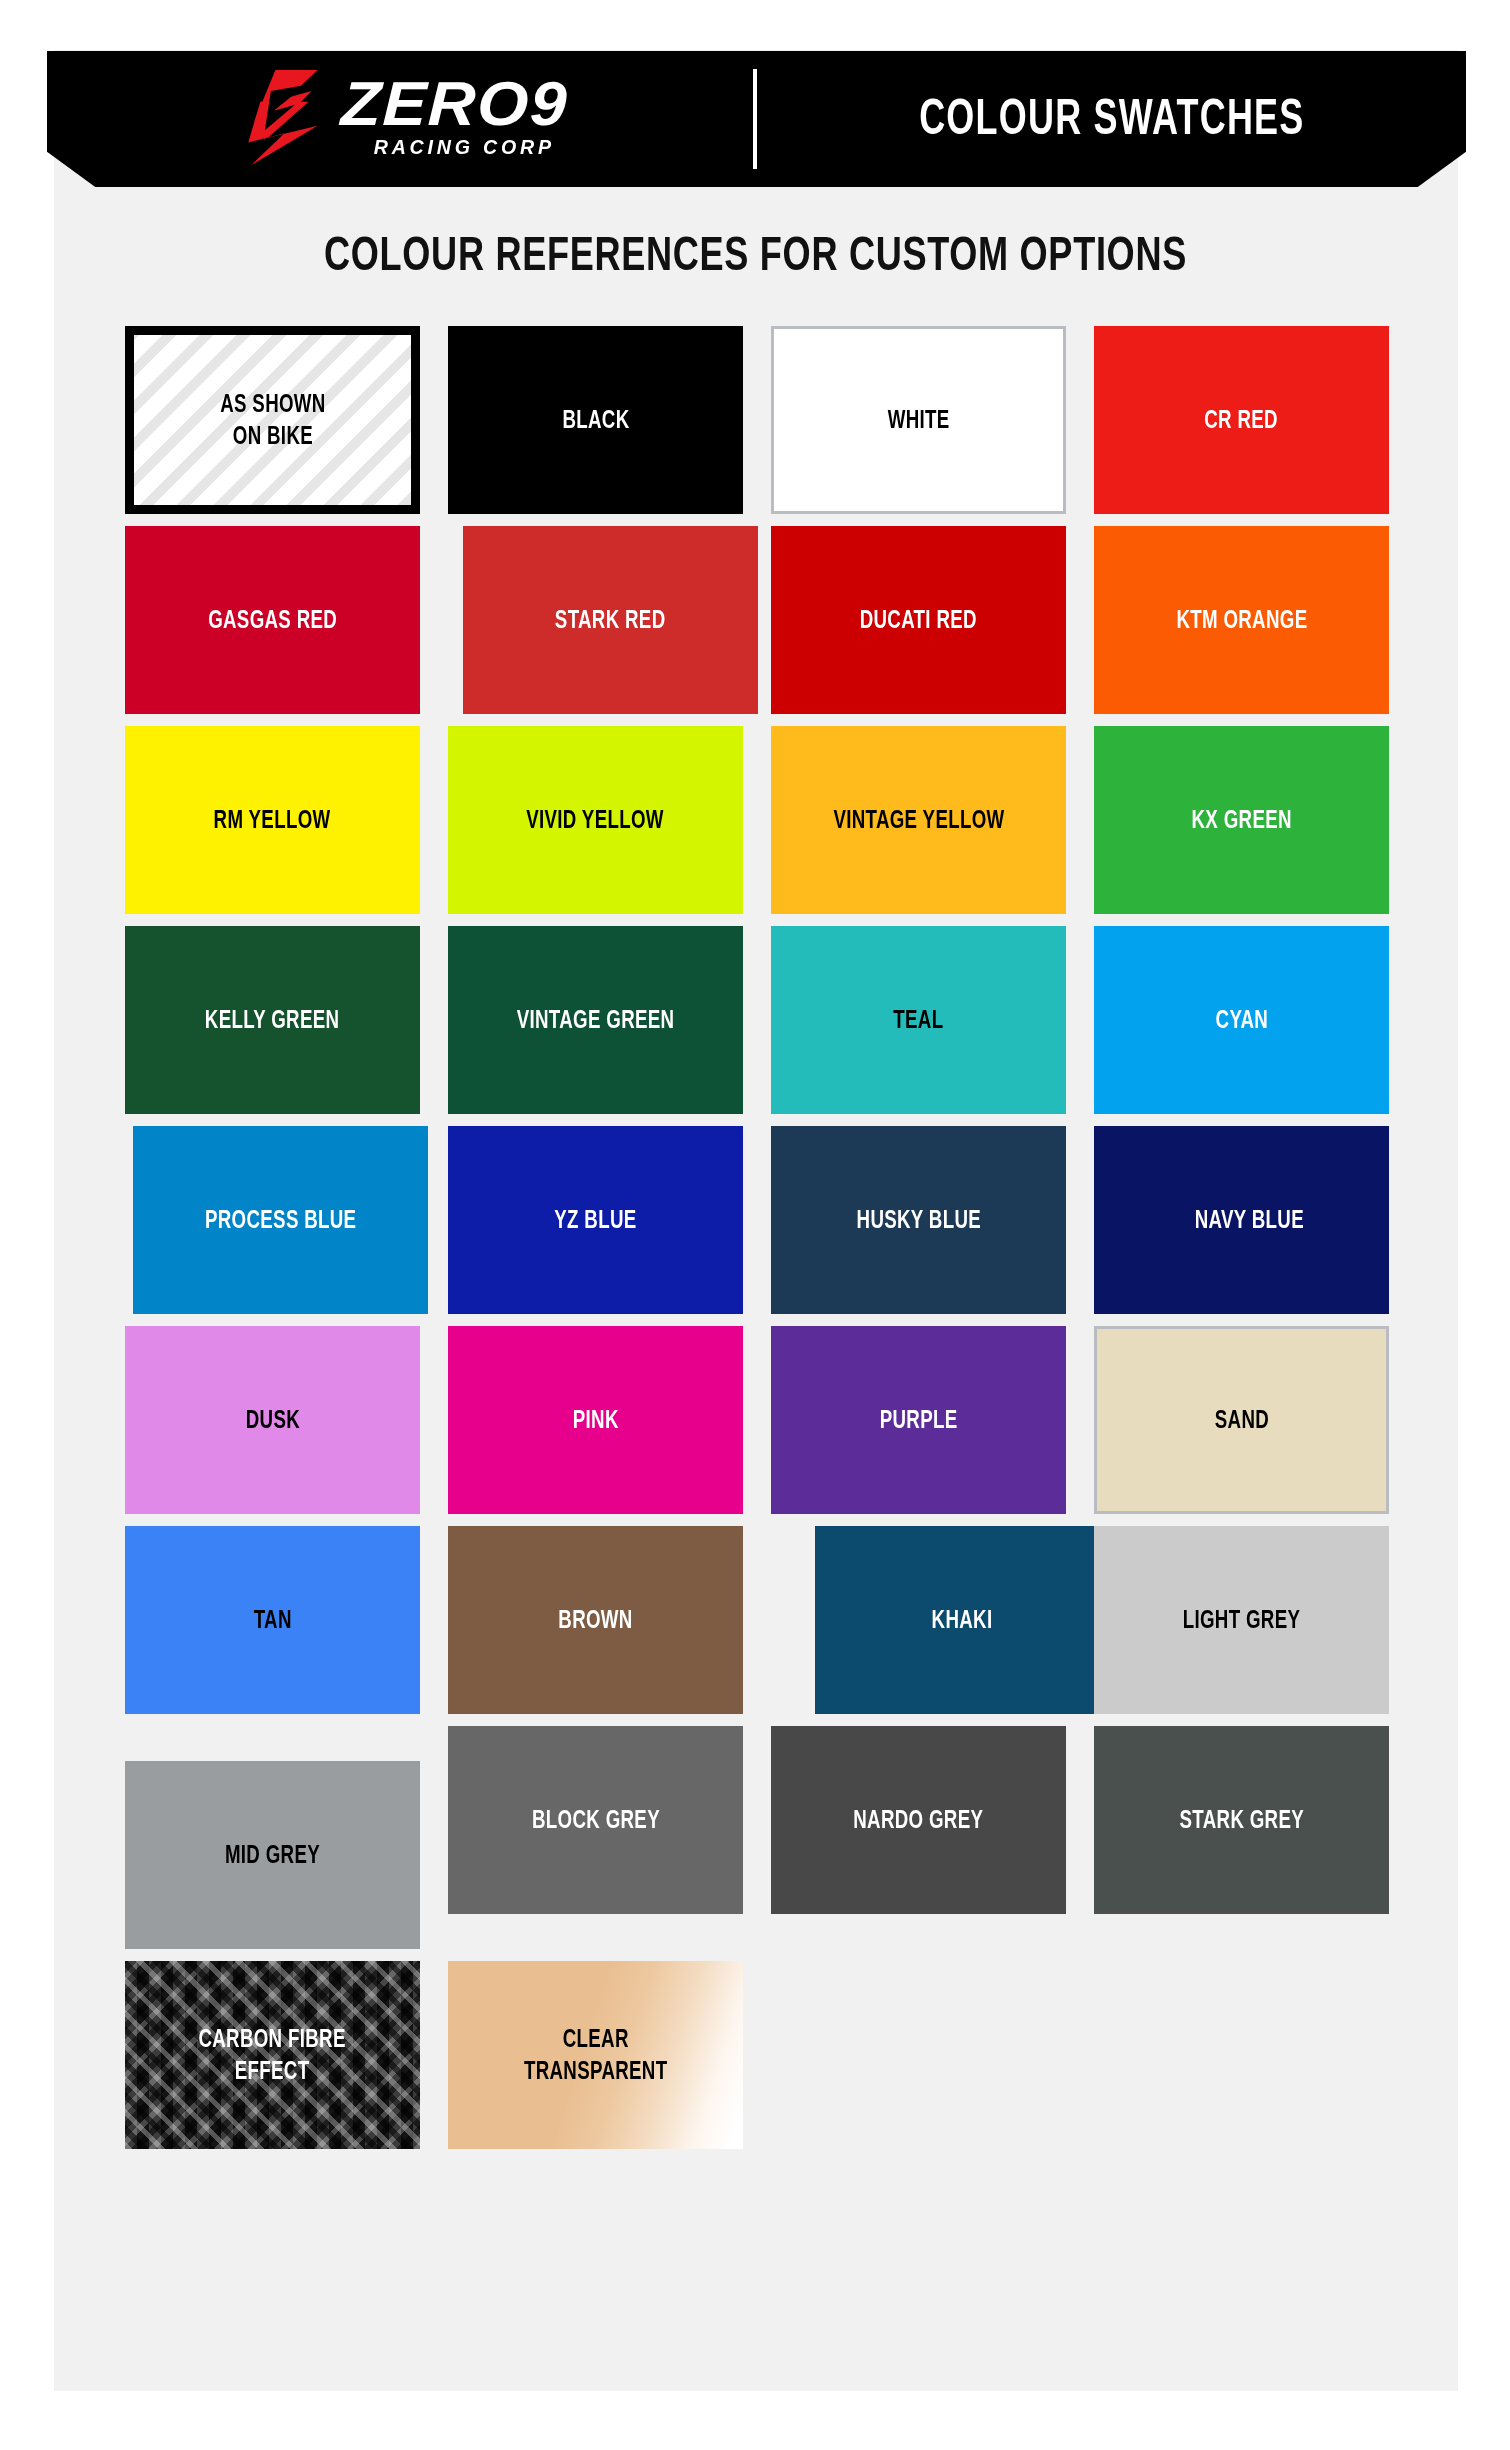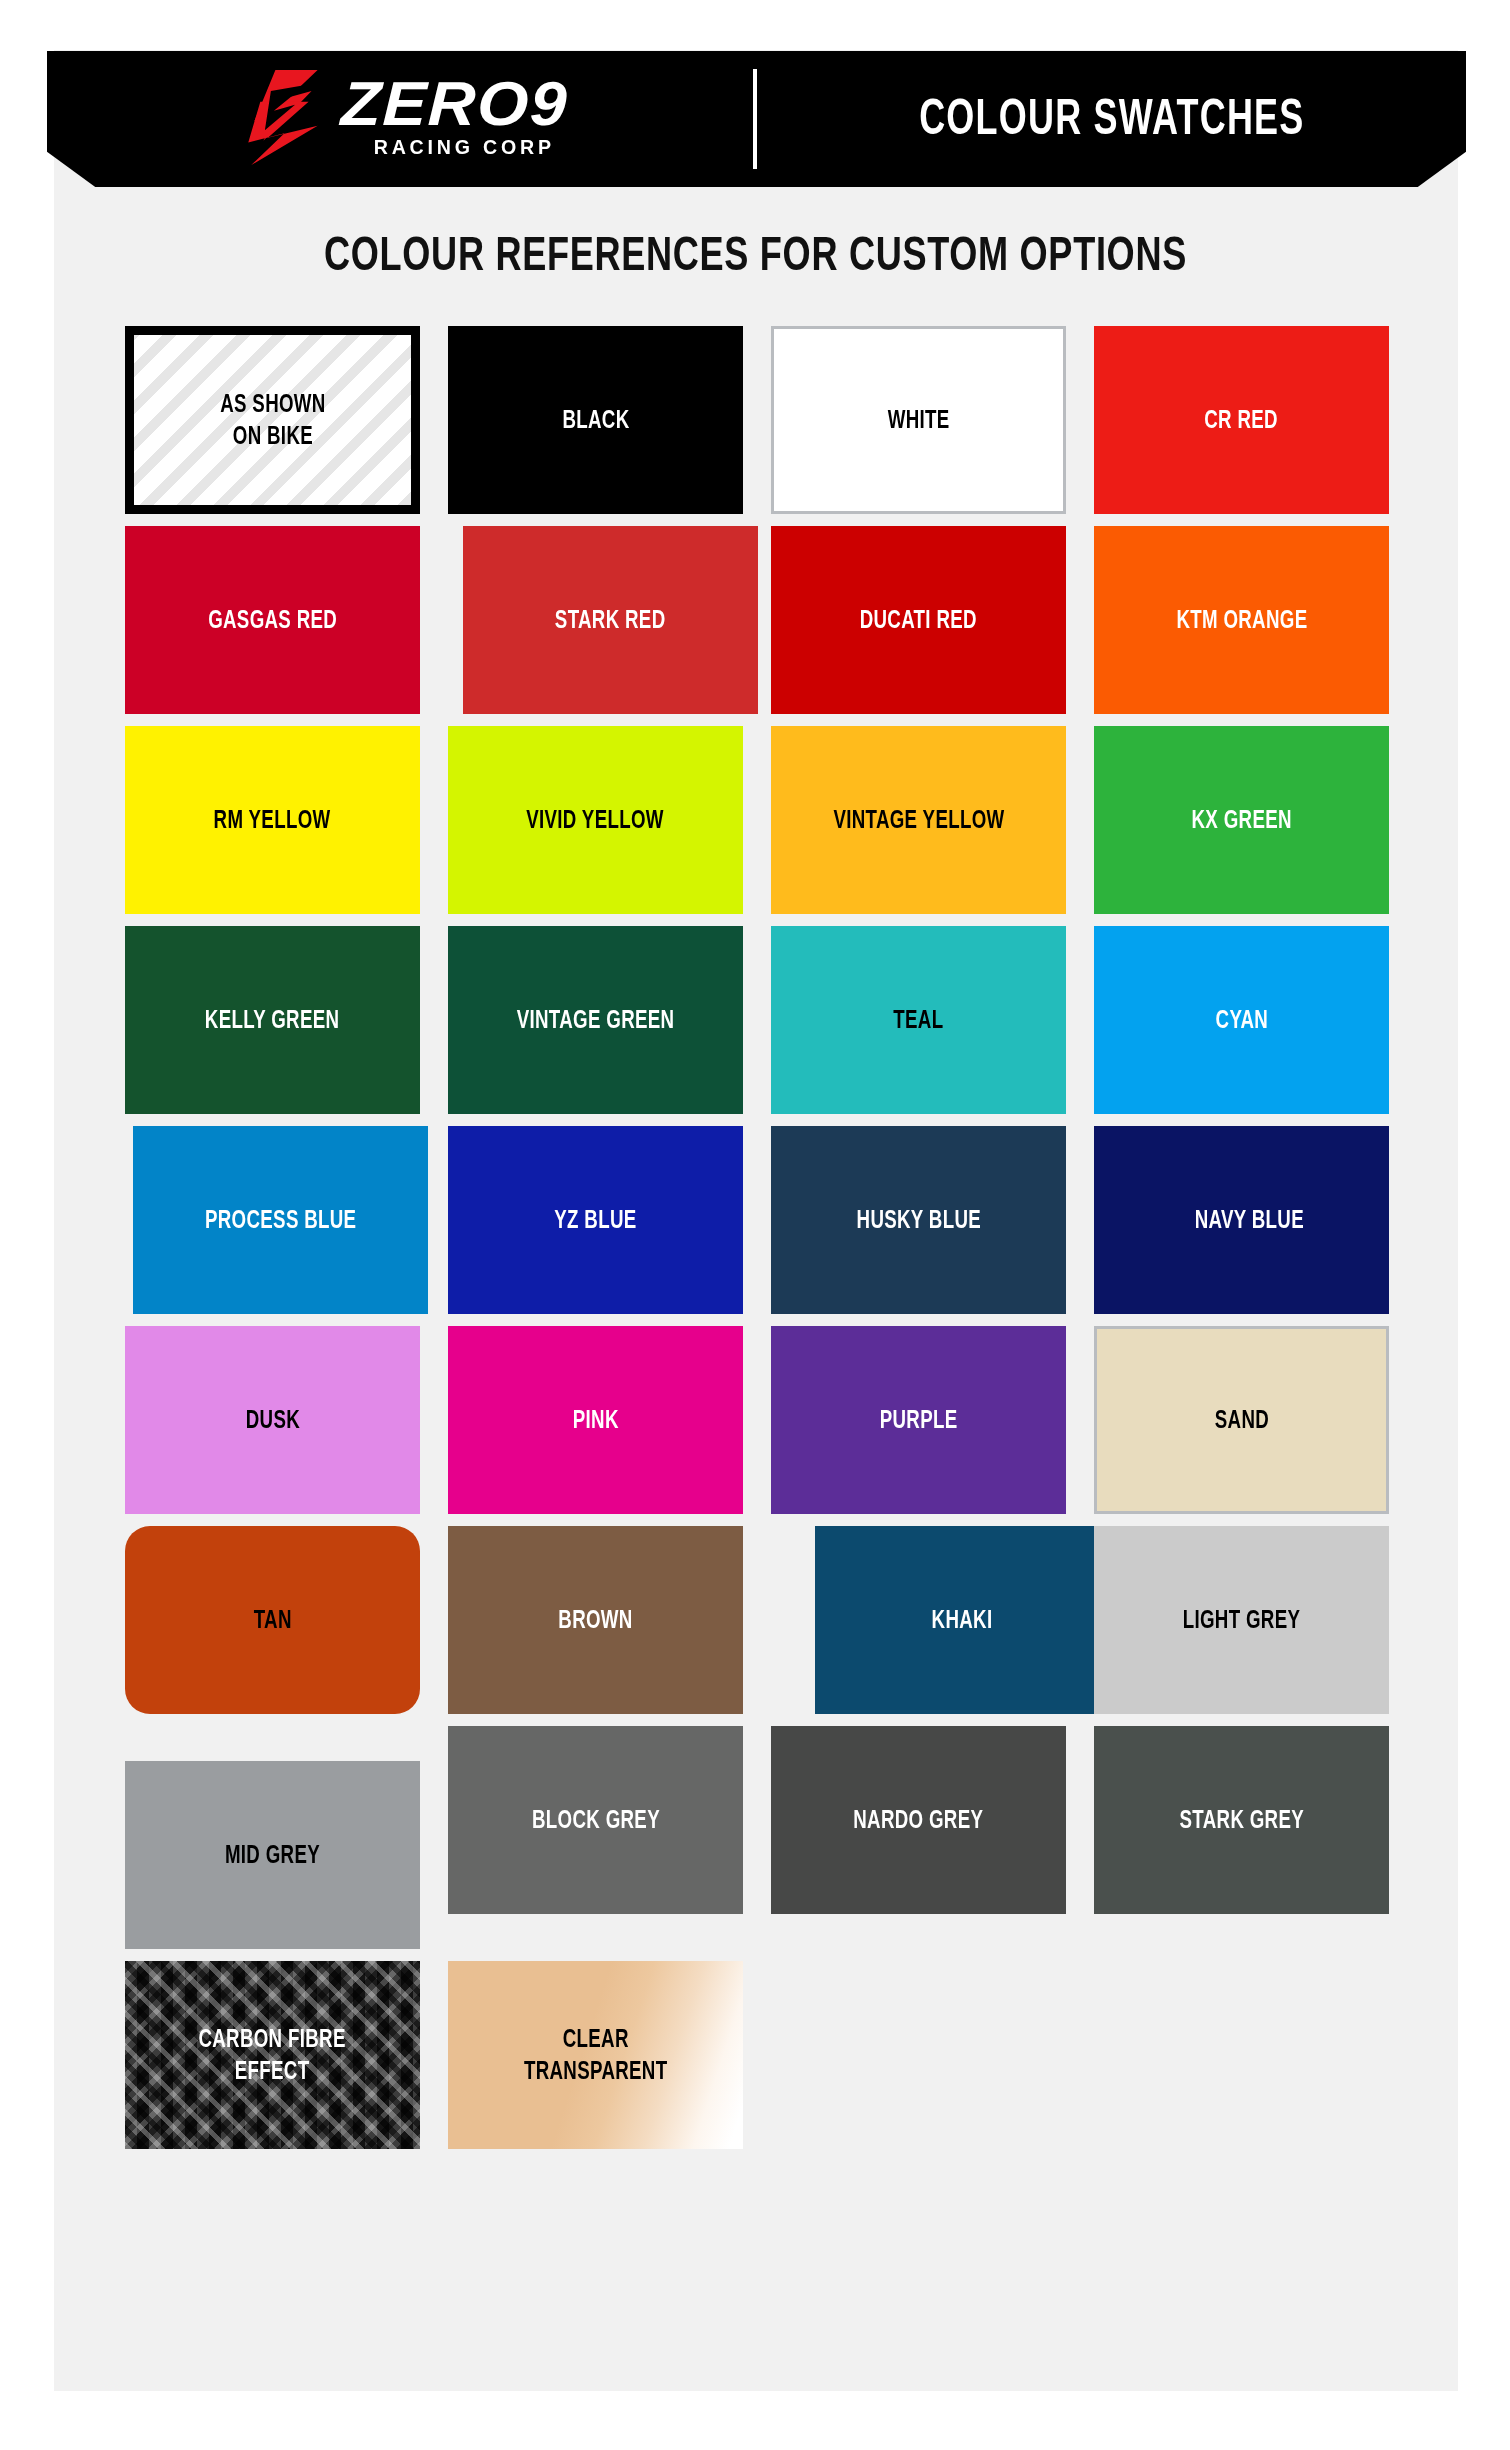--- a/index.html
+++ b/index.html
@@ -75,20 +75,21 @@
     letter-spacing: 1.5px;
     color: #ffffff;
     transform: scaleX(1.06) skewX(-2deg);
     transform-origin: left center;
     white-space: nowrap;
   }
 
   .logo-sub {
     font-family: "Liberation Sans", sans-serif;
     font-weight: bold;
+    font-style: italic;
     font-size: 19.6px;
     letter-spacing: 3.8px;
     color: #ffffff;
     margin-top: 5.3px;
     white-space: nowrap;
   }
 
   .banner-divider {
     width: 3.8px;
     height: 100px;
@@ -301,21 +302,21 @@
       </div>
       <div class="swatch" style="background: rgb(230, 0, 140);">
         <span class="swatch-label" style="color: rgb(255, 255, 255);">PINK</span>
       </div>
       <div class="swatch" style="background: rgb(92, 45, 152);">
         <span class="swatch-label" style="color: rgb(255, 255, 255);">PURPLE</span>
       </div>
       <div class="swatch outlined" style="background: rgb(232, 220, 190);">
         <span class="swatch-label" style="color: rgb(0, 0, 0);">SAND</span>
       </div>
-      <div class="swatch" style="background: #c2410c; border-radius: 25px;">
+      <div class="swatch" style="background: #3b82f6;">
         <span class="swatch-label" style="color: rgb(0, 0, 0);">TAN</span>
       </div>
       <div class="swatch" style="background: rgb(125, 92, 67);">
         <span class="swatch-label" style="color: rgb(255, 255, 255);">BROWN</span>
       </div>
       <div class="swatch" style="background: #0c4a6e; margin-left: 44px;">
         <span class="swatch-label" style="color: rgb(255, 255, 255);">KHAKI</span>
       </div>
       <div class="swatch" style="background: rgb(203, 203, 203);">
         <span class="swatch-label" style="color: rgb(0, 0, 0);">LIGHT GREY</span>

